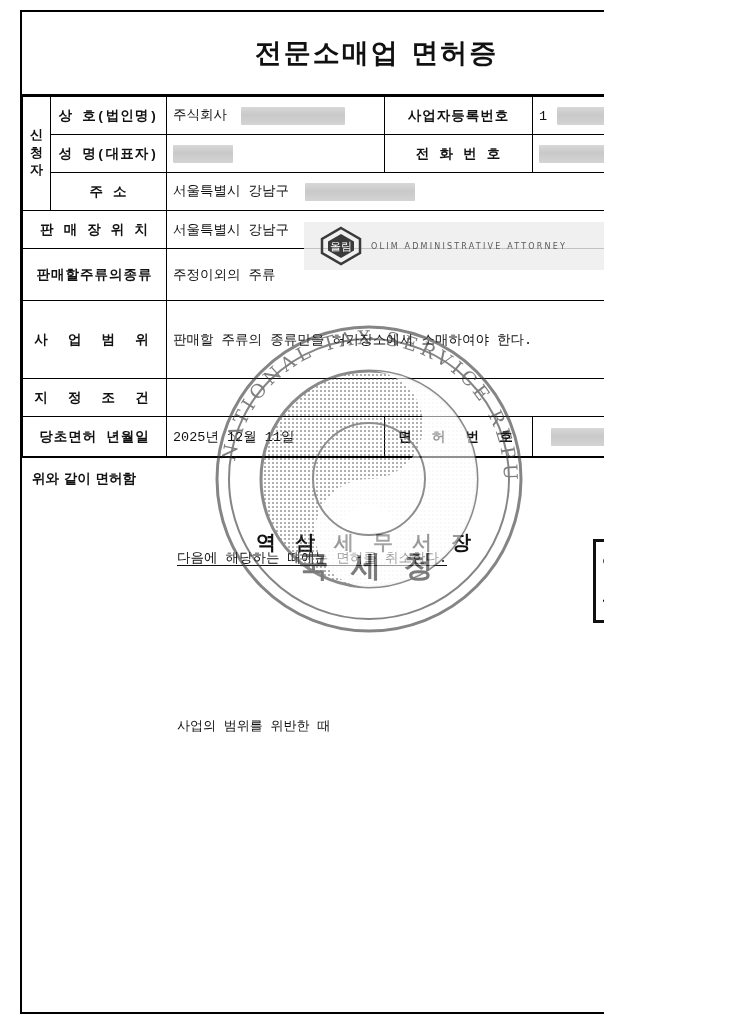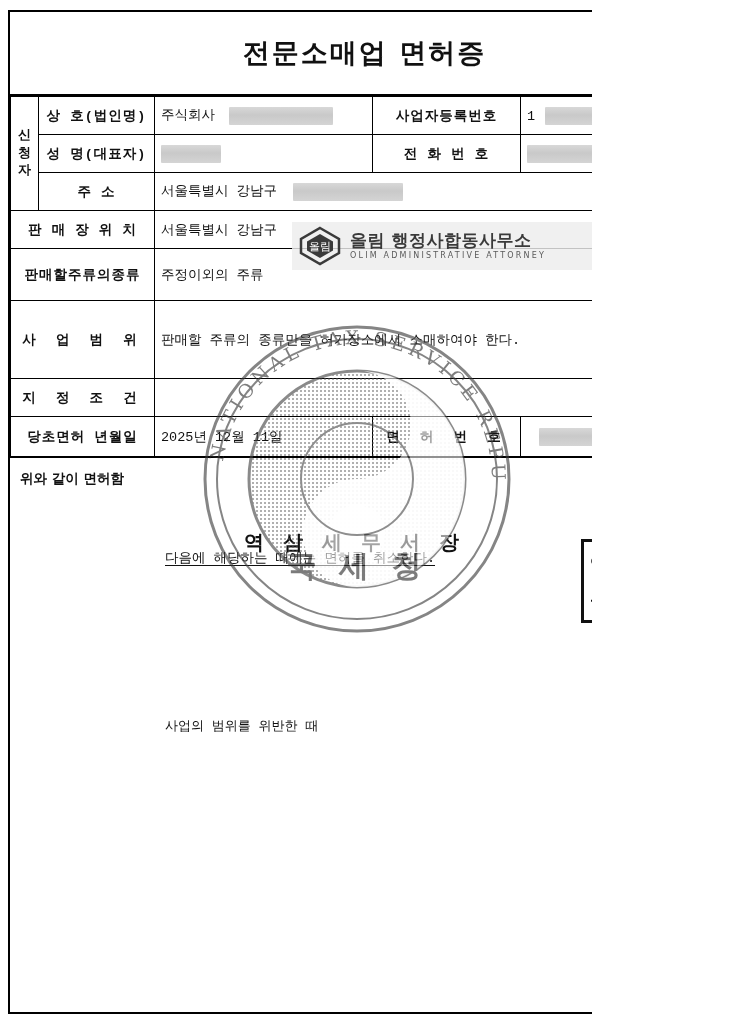--- a/index.html
+++ b/index.html
@@ -10,20 +10,21 @@
   body {
     font-family: "DejaVu Sans", "Liberation Sans", sans-serif;
     color: #111;
   }
   .page {
     position: relative;
     width: 592px;
     height: 1024px;
     background: #fff;
     overflow: hidden;
+    margin-left: 12px;
   }
   .doc {
     position: absolute;
     left: 8px;
     top: 10px;
     width: 713px;
     height: 1004px;
     border: 2px solid #000;
     box-sizing: border-box;
     background: #fff;
@@ -149,21 +150,21 @@
   .olim-stamp {
     position: absolute;
     left: 292px;
     top: 222px;
     width: 300px;
     height: 48px;
     pointer-events: none;
     background: rgba(237,237,237,0.82);
     display: flex;
     align-items: center;
-    padding-left: 6px;
+    padding-left: 15px;
     box-sizing: border-box;
   }
   .olim-emblem {
     width: 44px;
     height: 40px;
     flex: 0 0 44px;
   }
   .olim-text {
     padding-left: 8px;
     line-height: 1.1;
@@ -339,17 +340,16 @@
     <text x="161" y="258" text-anchor="middle" font-size="30" font-weight="bold" fill="#2b2b2b" font-family="'DejaVu Sans','Liberation Sans',sans-serif" letter-spacing="6">국 세 청</text>
   </svg>
 
   <div class="olim-stamp">
     <svg class="olim-emblem" viewBox="0 0 44 40">
       <polygon points="22,2 41,13 41,27 22,38 3,27 3,13" fill="none" stroke="#3a3a3a" stroke-width="2.5"></polygon>
       <polygon points="22,8 35,15.5 35,24.5 22,32 9,24.5 9,15.5" fill="#3a3a3a"></polygon>
       <text x="22" y="24" text-anchor="middle" font-size="11" fill="#ffffff" font-family="'DejaVu Sans','Liberation Sans',sans-serif">올림</text>
     </svg>
     <div class="olim-text">
-      <div class="olim-kr">올림 행정사합동사무소</div>
       <div class="olim-en">OLIM ADMINISTRATIVE ATTORNEY</div>
     </div>
   </div>
 </div>
 
 </body></html>

